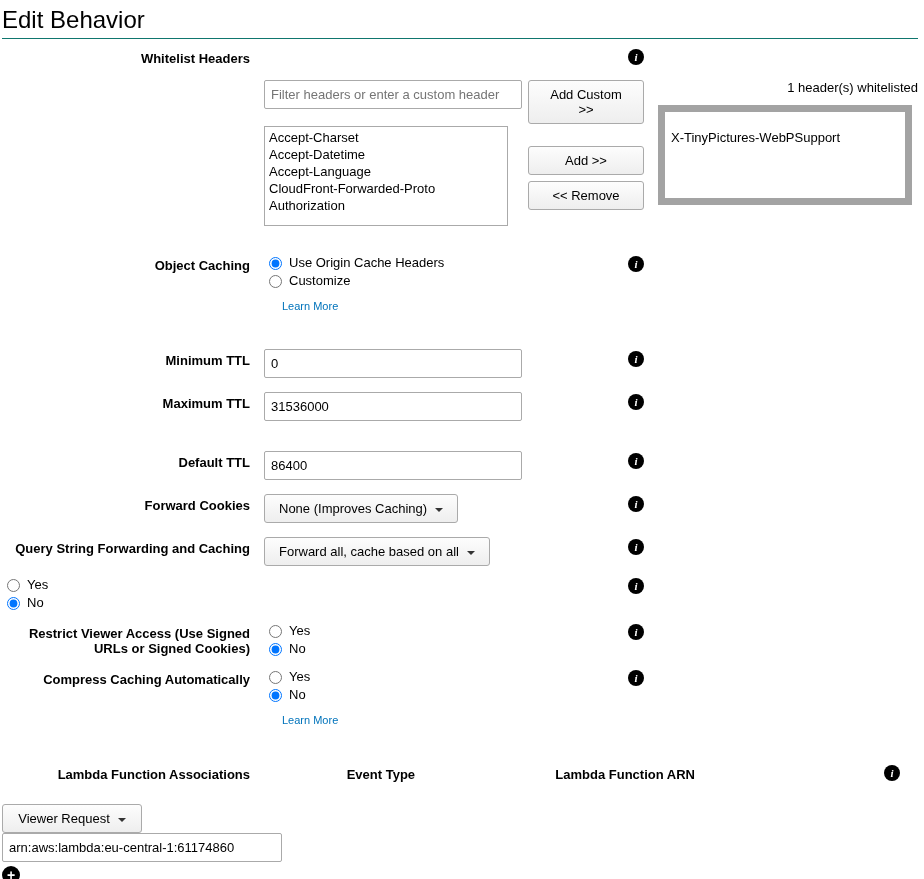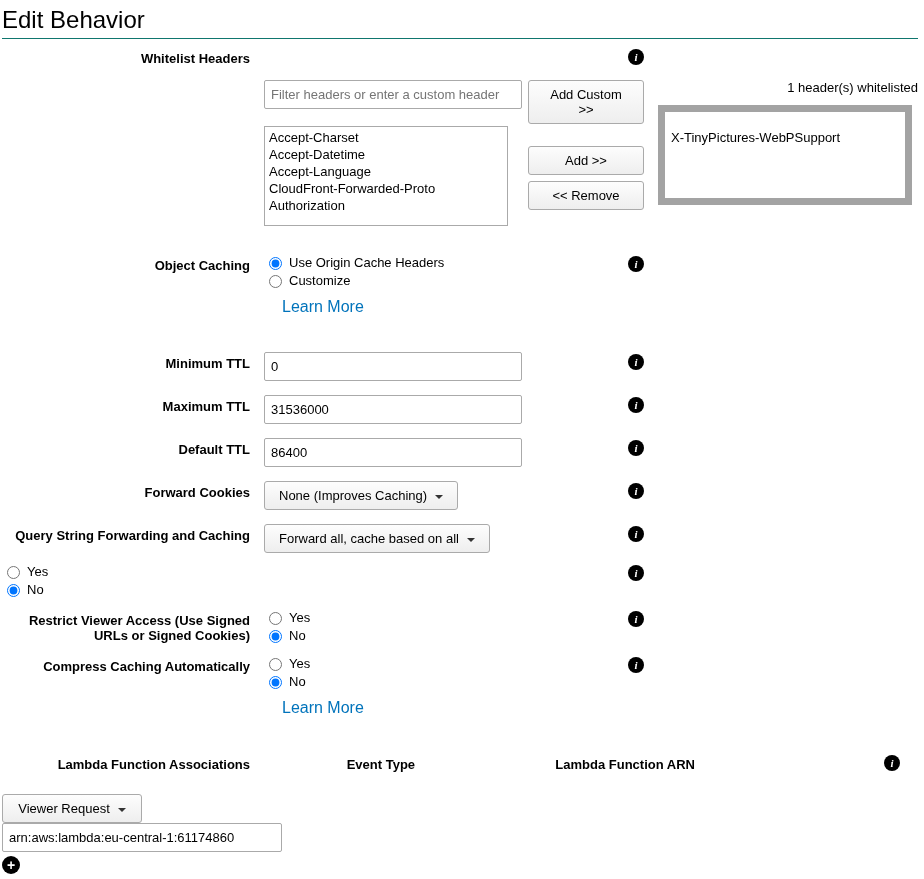--- a/index.html
+++ b/index.html
@@ -95,21 +95,21 @@
   .listbox {
     border: 1px solid #aaa;
     width: 244px;
     height: 100px;
     overflow-y: scroll;
     padding: 2px 4px;
     font-size: 13px;
     background: #fff;
   }
   .listbox .opt { padding: 1px 0; cursor: default; }
-  .link { color: #0073bb; text-decoration: none; font-size: 16px; cursor: pointer; }
+  .link { color: #0073bb; text-decoration: none; font-size: 11px; cursor: pointer; }
   .radio-row { display: flex; align-items: center; gap: 4px; margin-bottom: 2px; font-size: 13px;}
   .spacer { flex: 1 1 auto; }
   .whitelist-right {
     text-align: right;
     font-size: 13px;
     margin-bottom: 10px;
   }
   .whitelisted-box {
     border: 7px solid #a3a3a3;
     width: 254px;
@@ -188,21 +188,21 @@
 </div>
 
 <div class="row" style="margin-top:14px;">
   <div class="label-col">Maximum TTL</div>
   <div class="control-col"><input type="text" class="wide" value="31536000" style=""></div>
   <div style="width:128px;"></div>
   <div class="spacer"></div>
   <div class="info-col" style="padding-right:290px;"><span class="info-icon">i</span></div>
 </div>
 
-<div class="row" style="margin-top:14px;">
+<div class="row" style="margin-top:30px;">
   <div class="label-col">Default TTL</div>
   <div class="control-col"><input type="text" class="wide" value="86400" style=""></div>
   <div style="width:128px;"></div>
   <div class="spacer"></div>
   <div class="info-col" style="padding-right:290px;"><span class="info-icon">i</span></div>
 </div>
 
 <div class="row" style="margin-top:14px;">
   <div class="label-col">Forward Cookies</div>
   <div class="control-col"><button class="btn drop">None (Improves Caching)</button></div>

